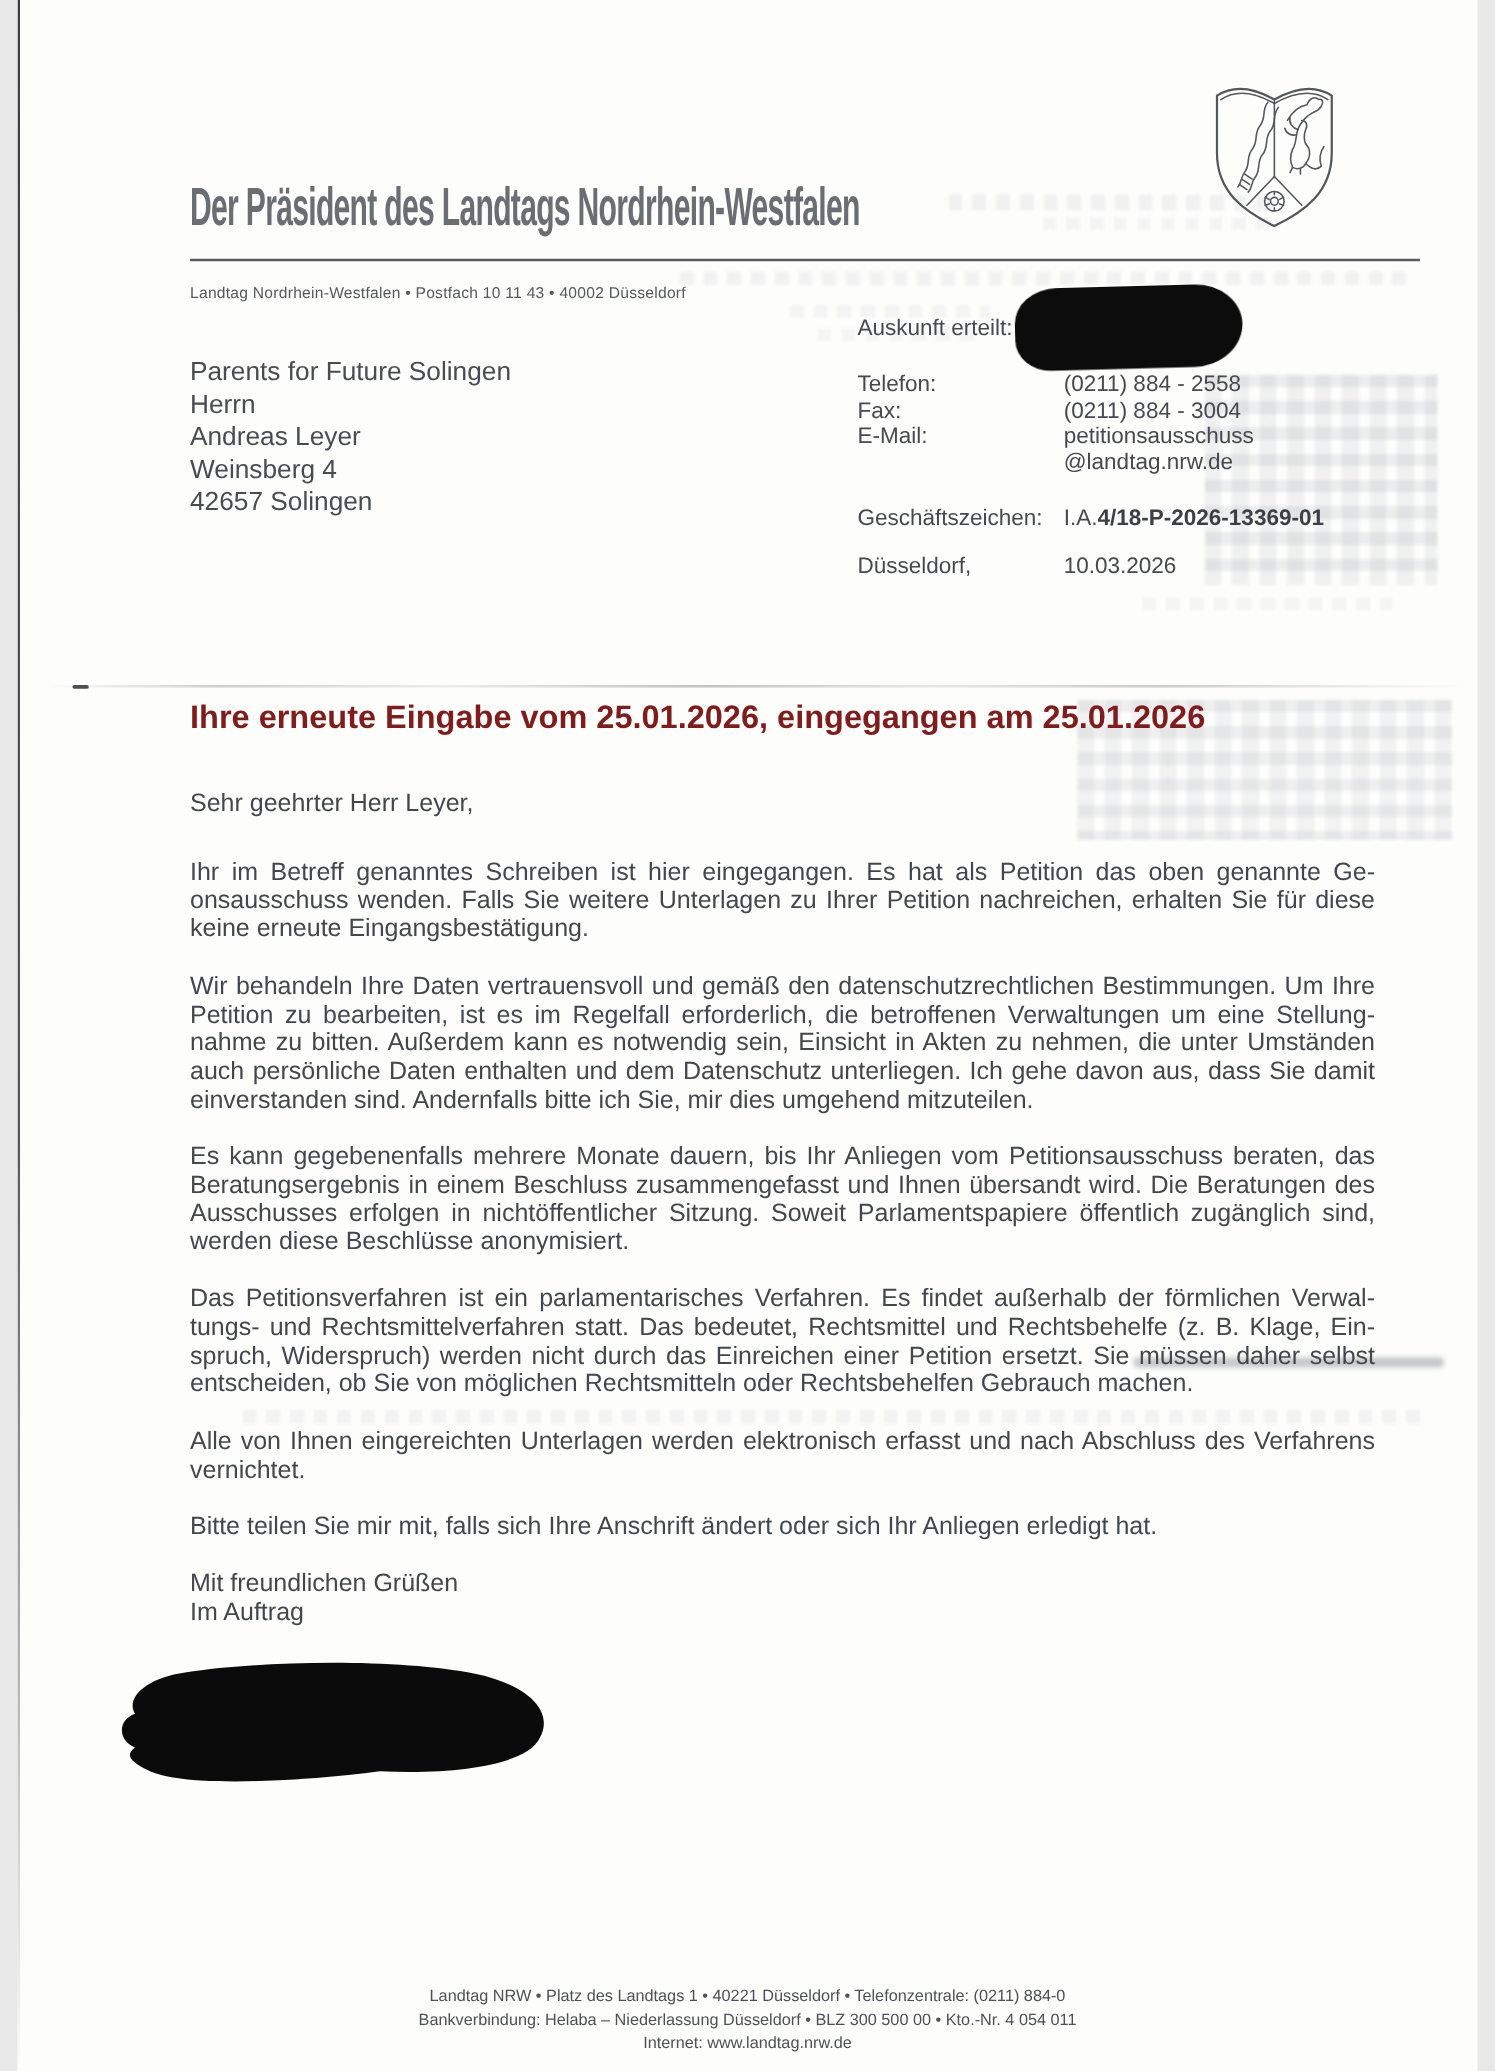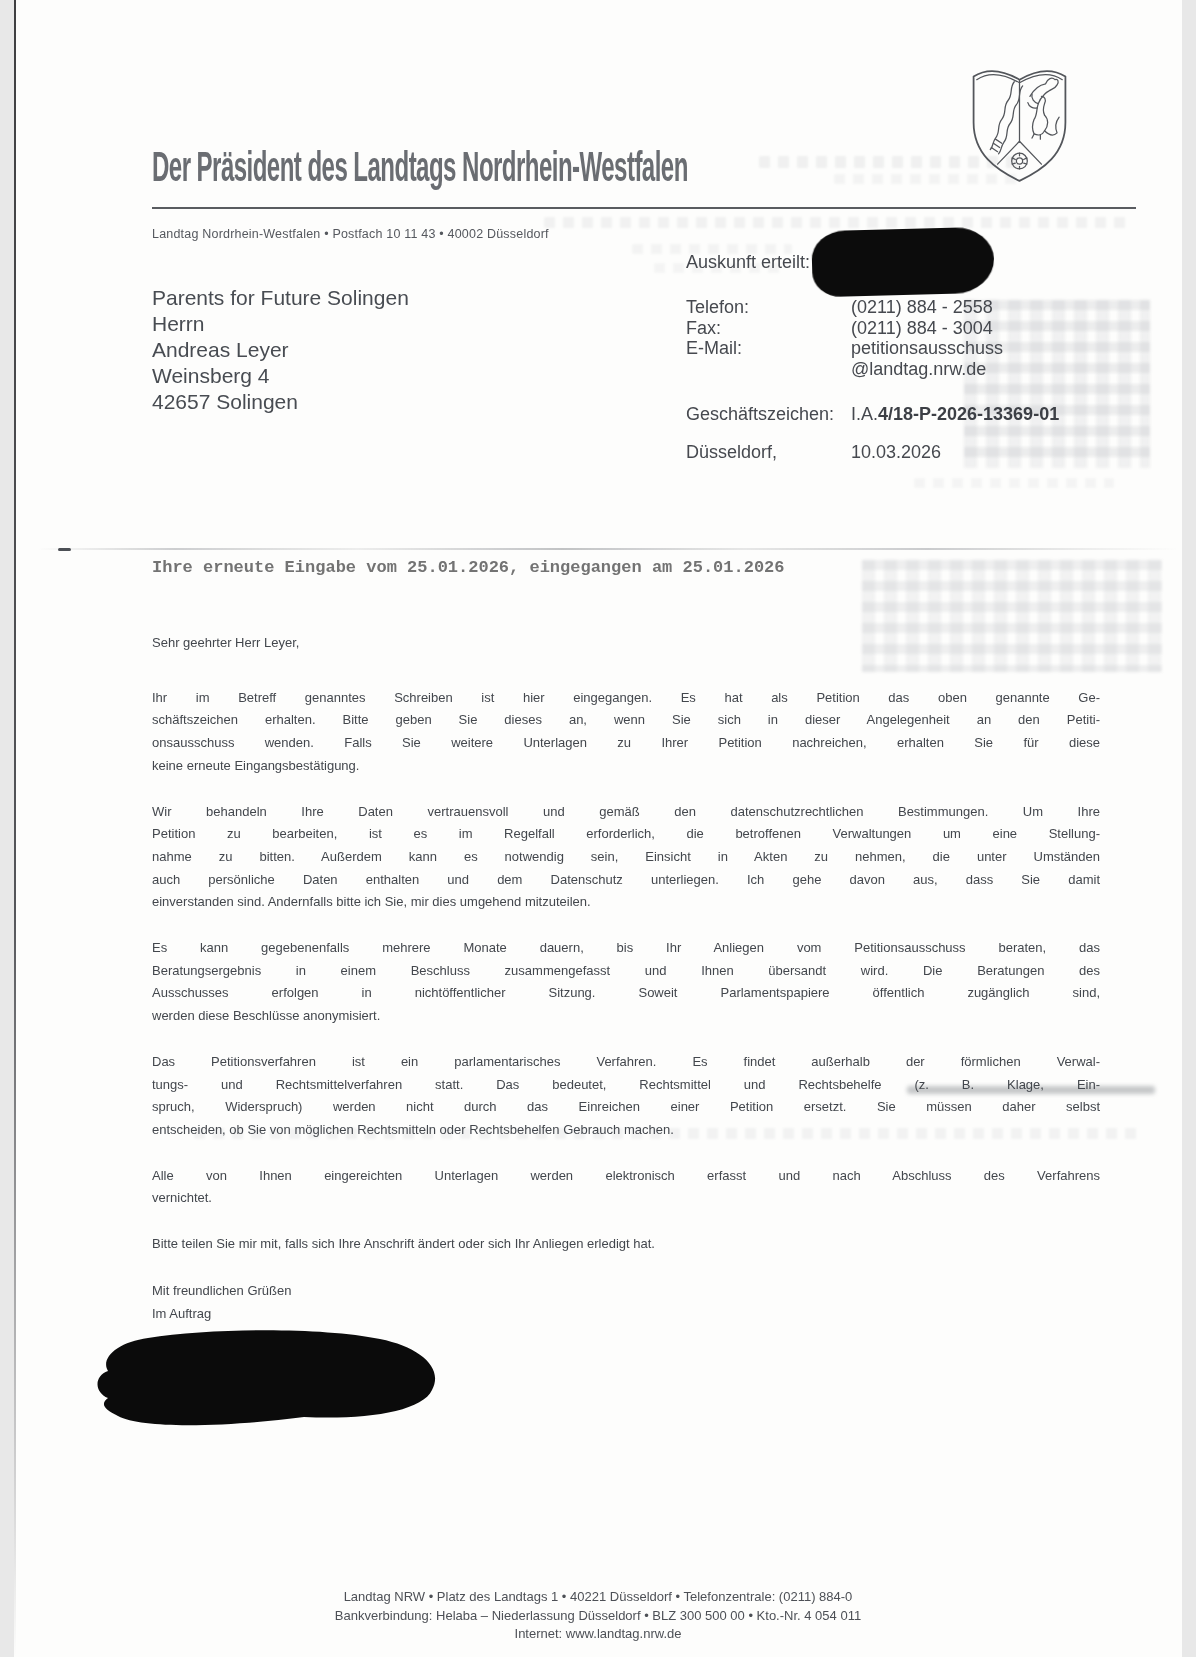--- a/index.html
+++ b/index.html
@@ -42,23 +42,23 @@
   .ref-bold{font-weight:700;color:#3c3f45;}
   .date-row{position:absolute;left:0;top:442px;display:flex;}
   .date-row .clabel{width:165px;flex:0 0 165px;}
 
   
   .fold-line{position:absolute;left:24px;top:548px;width:1140px;height:2px;
     background:linear-gradient(90deg,rgba(95,99,105,0) 0%,rgba(95,99,105,.30) 12%,rgba(95,99,105,.10) 28%,rgba(95,99,105,.38) 46%,rgba(95,99,105,.14) 62%,rgba(95,99,105,.32) 78%,rgba(95,99,105,.10) 92%,rgba(95,99,105,0) 100%);
     filter:blur(.4px);}
   .fold-dash{position:absolute;left:44px;top:548px;width:13px;height:3px;background:#4c4f55;border-radius:2px;}
 
-  .subject{position:absolute;left:138px;top:558px;font-size:17px;font-weight:700;color:#737373;font-family:Liberation Mono, monospace;}
-
-  .body-text{position:absolute;left:138px;top:632px;width:948px;font-size:13px;line-height:22.7px;color:#43474d;}
+  .subject{position:absolute;left:138px;top:558px;font-size:26px;font-weight:700;color:#7f1d1d;}
+
+  .body-text{position:absolute;left:138px;top:632px;width:948px;font-size:20px;line-height:22.7px;color:#43474d;}
   .salutation{margin:0 0 32px 0;}
   .para{margin:0 0 23px 0;}
   .pline{text-align:justify;text-align-last:justify;}
   .pline.last{text-align-last:left;}
   .closing{margin-top:8px;line-height:23px;}
 
   .signature-blob{position:absolute;left:68px;top:1326px;}
 
   .footer{position:absolute;left:0;top:1588px;width:1196px;text-align:center;
     font-size:13px;line-height:18.5px;color:#4d5056;transform:translateX(-14px);}
@@ -167,21 +167,20 @@
   <div class="fold-line"></div>
   <div class="fold-dash"></div>
 
   <div class="subject">Ihre erneute Eingabe vom 25.01.2026, eingegangen am 25.01.2026</div>
 
   <div class="body-text">
     <div class="salutation">Sehr geehrter Herr Leyer,</div>
     <div>
         <div class="para">
           <div class="pline">Ihr im Betreff genanntes Schreiben ist hier eingegangen. Es hat als Petition das oben genannte Ge-</div>
-          <div class="pline">schäftszeichen erhalten. Bitte geben Sie dieses an, wenn Sie sich in dieser Angelegenheit an den Petiti-</div>
           <div class="pline">onsausschuss wenden. Falls Sie weitere Unterlagen zu Ihrer Petition nachreichen, erhalten Sie für diese</div>
           <div class="pline last">keine erneute Eingangsbestätigung.</div>
         </div>
         <div class="para">
           <div class="pline">Wir behandeln Ihre Daten vertrauensvoll und gemäß den datenschutzrechtlichen Bestimmungen. Um Ihre</div>
           <div class="pline">Petition zu bearbeiten, ist es im Regelfall erforderlich, die betroffenen Verwaltungen um eine Stellung-</div>
           <div class="pline">nahme zu bitten. Außerdem kann es notwendig sein, Einsicht in Akten zu nehmen, die unter Umständen</div>
           <div class="pline">auch persönliche Daten enthalten und dem Datenschutz unterliegen. Ich gehe davon aus, dass Sie damit</div>
           <div class="pline last">einverstanden sind. Andernfalls bitte ich Sie, mir dies umgehend mitzuteilen.</div>
         </div>

